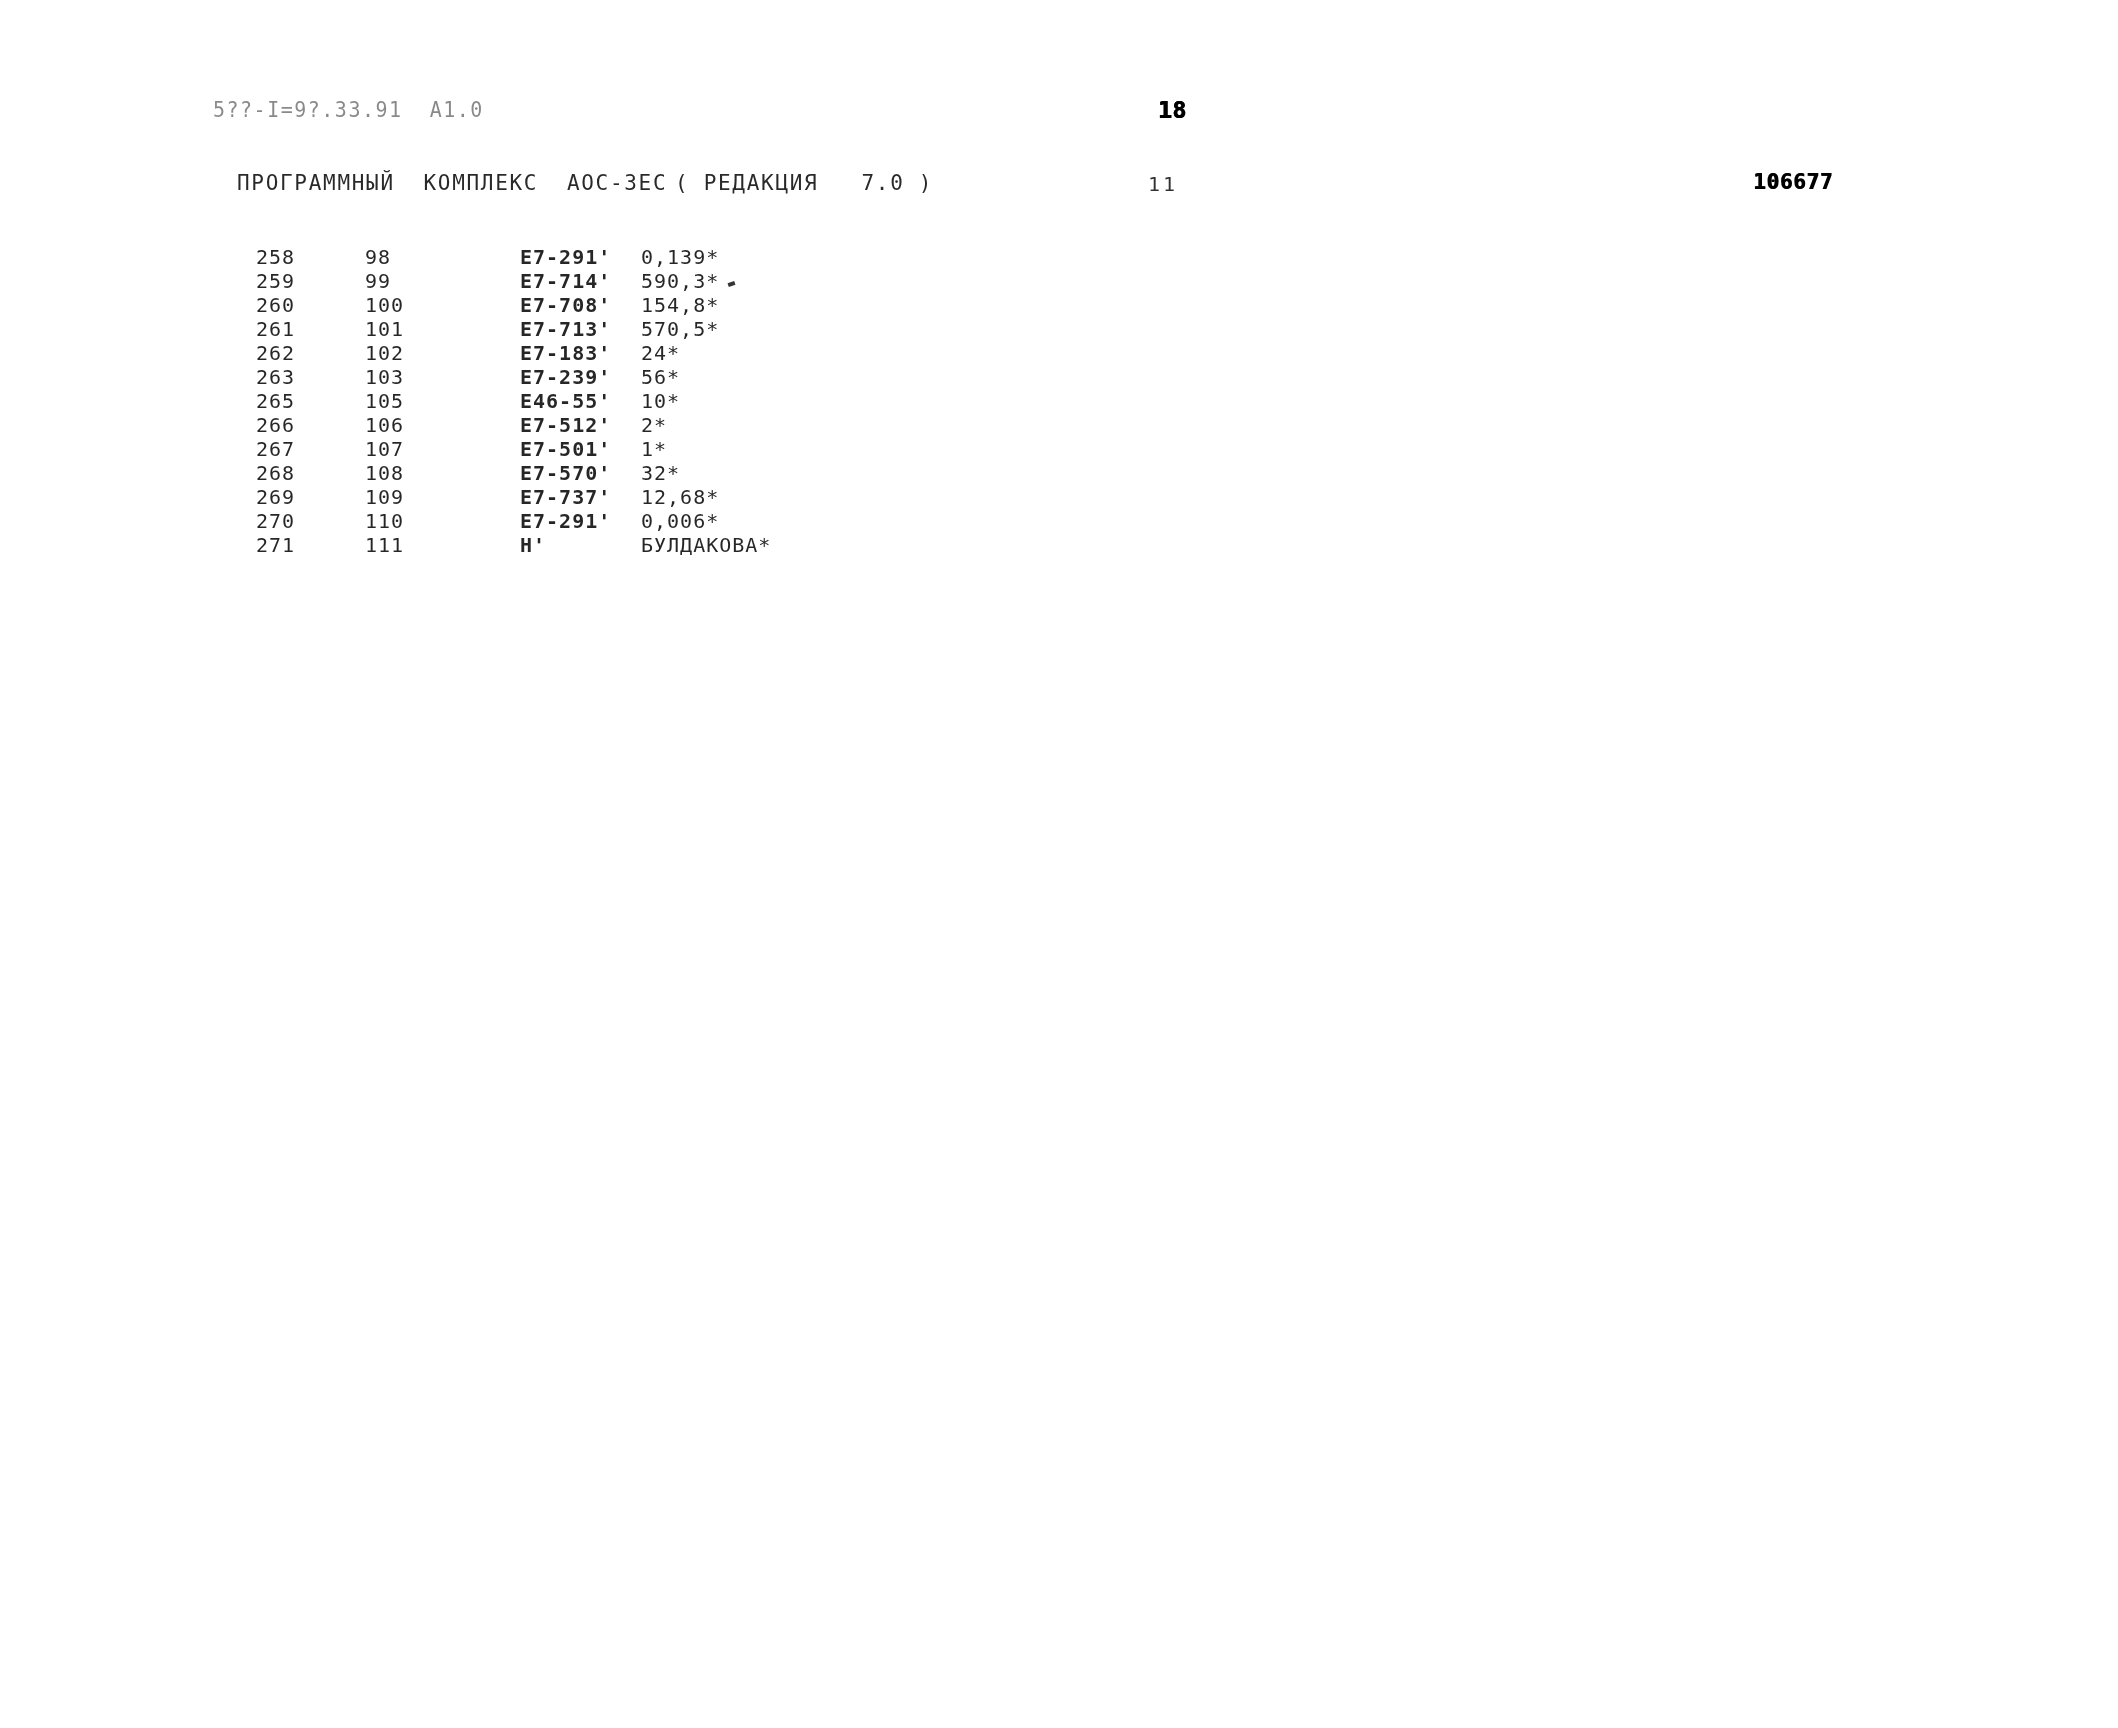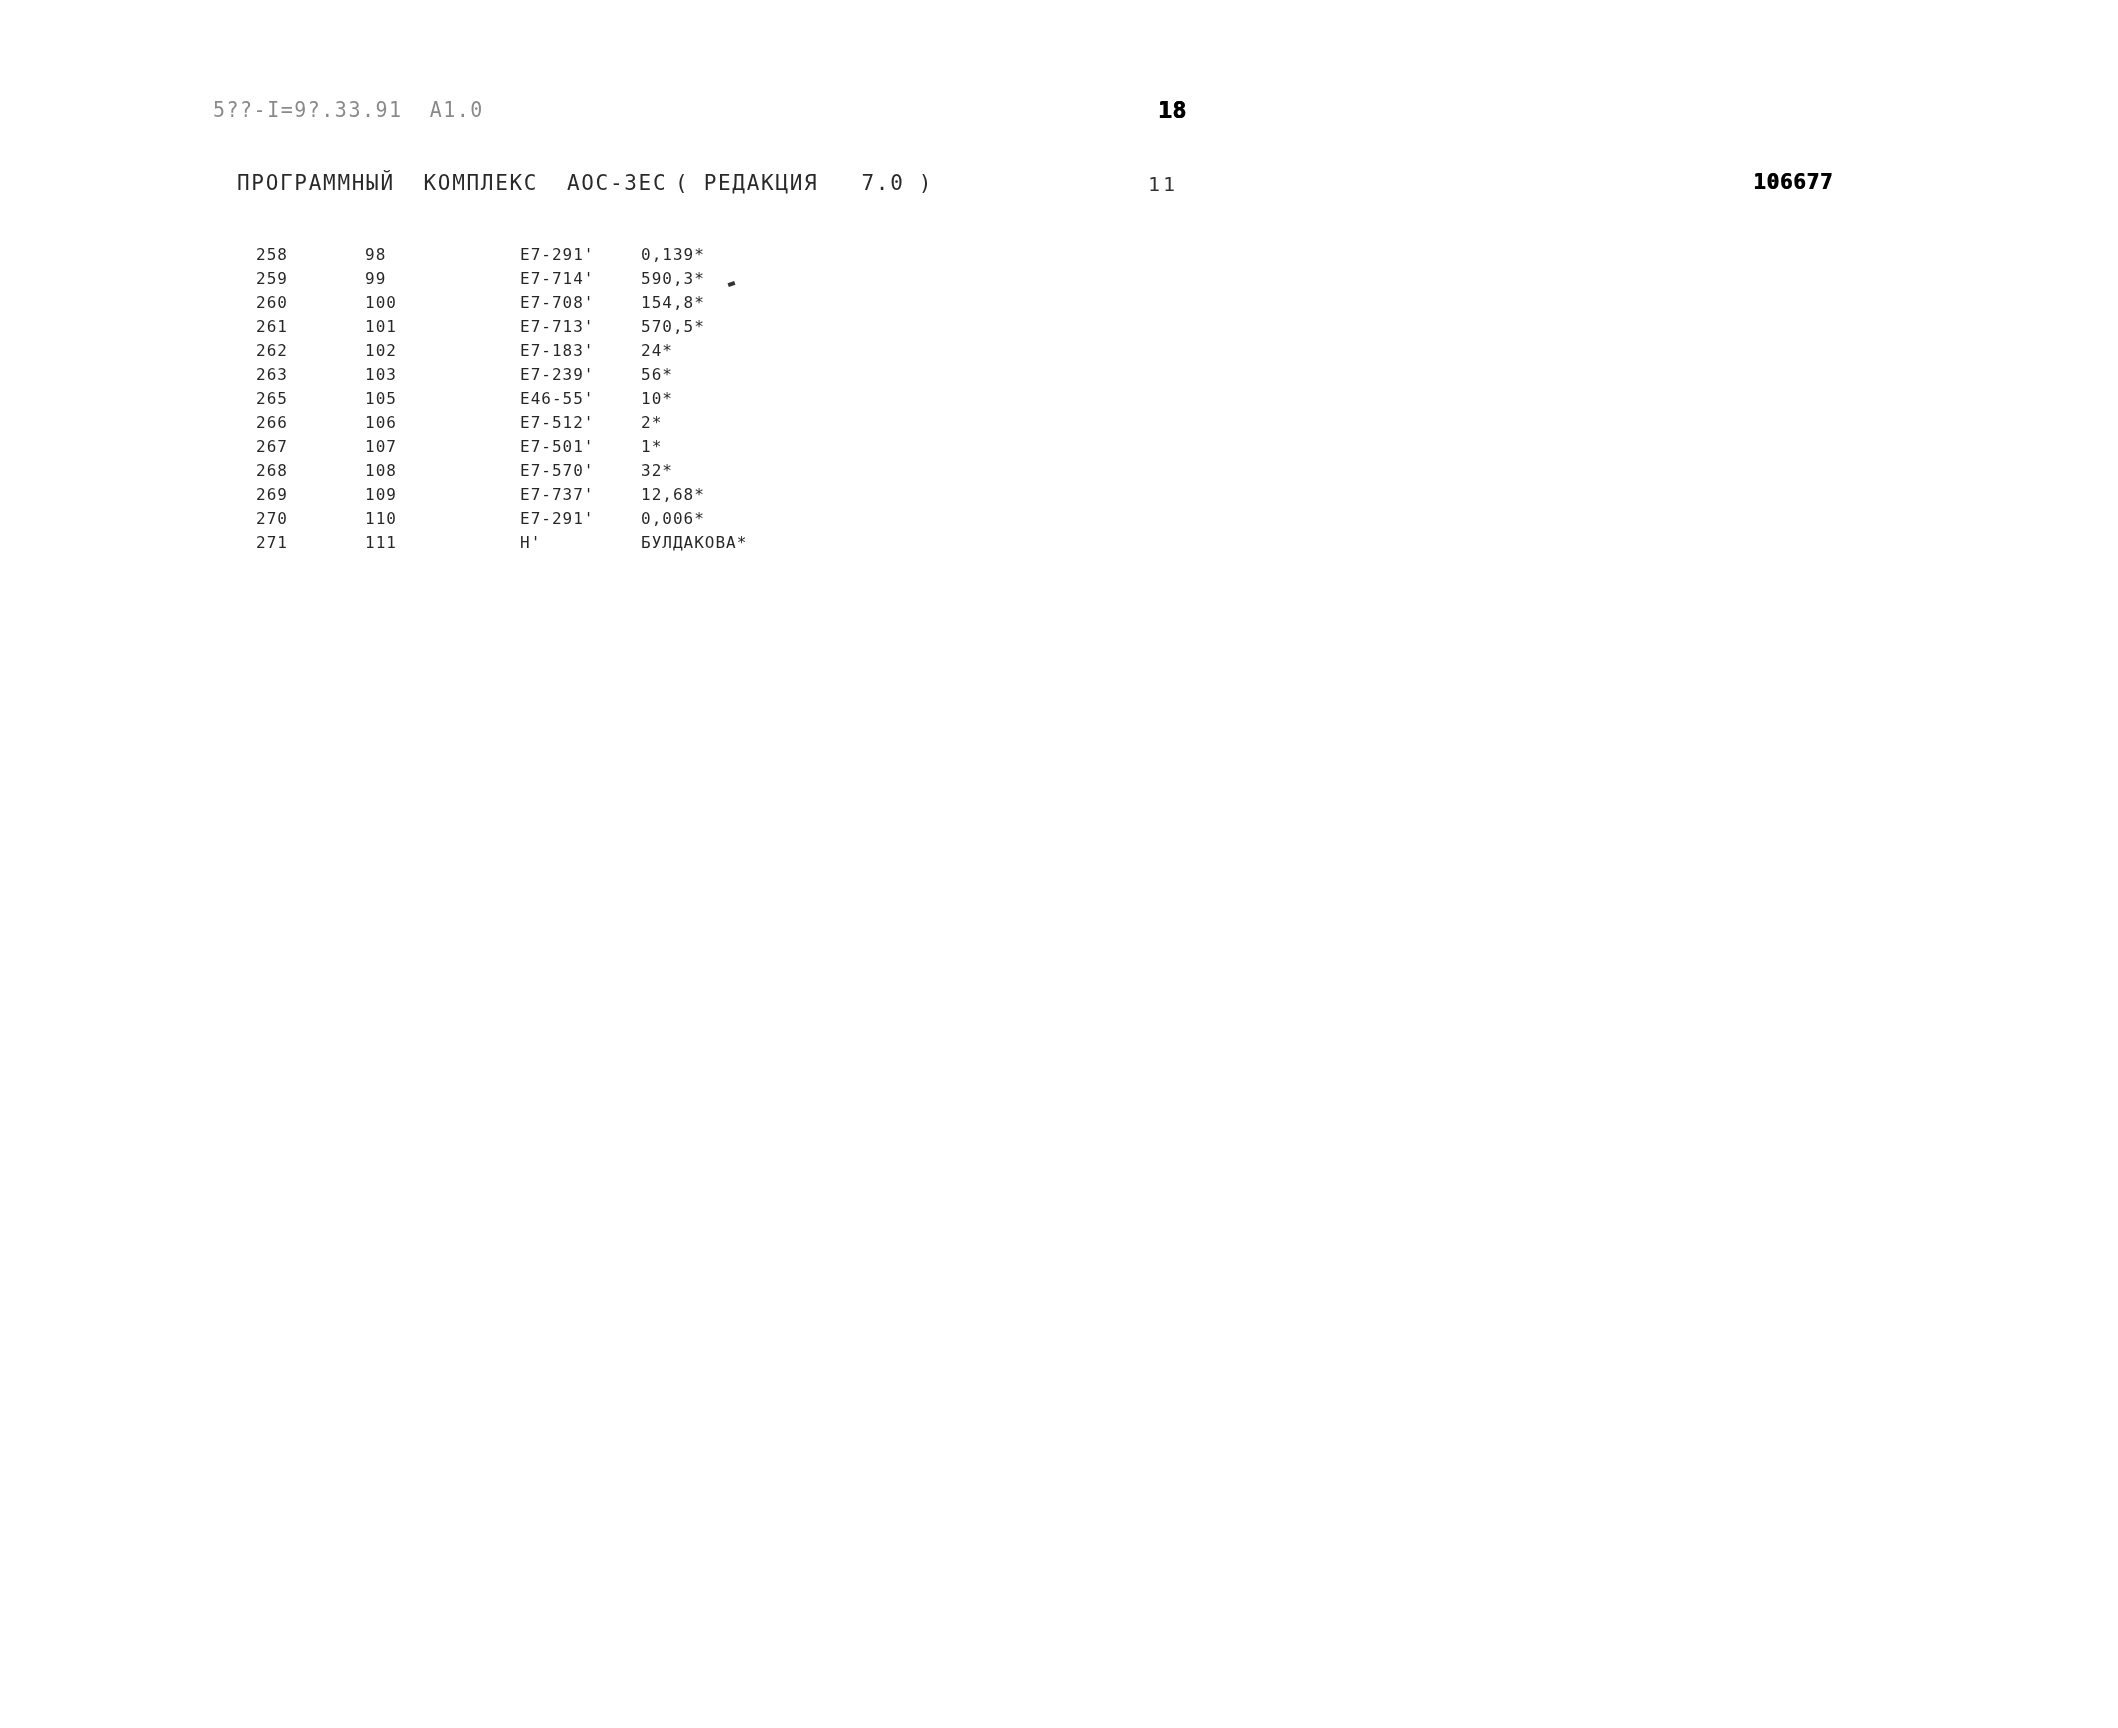--- a/index.html
+++ b/index.html
@@ -106,21 +106,21 @@
   .listing {
     position: absolute;
     left: 0;
     top: 245px;
     width: 100%;
   }
 
   .listing-row {
     position: relative;
     height: 24px;
-    font-size: 16px;
+    font-size: 20px;
     letter-spacing: 1px;
     color: #141414;
     opacity: 0.92;
   }
 
   .col-index {
     position: absolute;
     left: 256px;
     width: 74px;
     text-align: left;
@@ -134,20 +134,21 @@
     text-align: left;
     white-space: pre;
   }
 
   .col-code {
     position: absolute;
     left: 520px;
     width: 123px;
     text-align: left;
     white-space: pre;
+    font-weight: bold;
   }
 
   .col-value {
     position: absolute;
     left: 641px;
     width: 207px;
     text-align: left;
     white-space: pre;
   }
 

